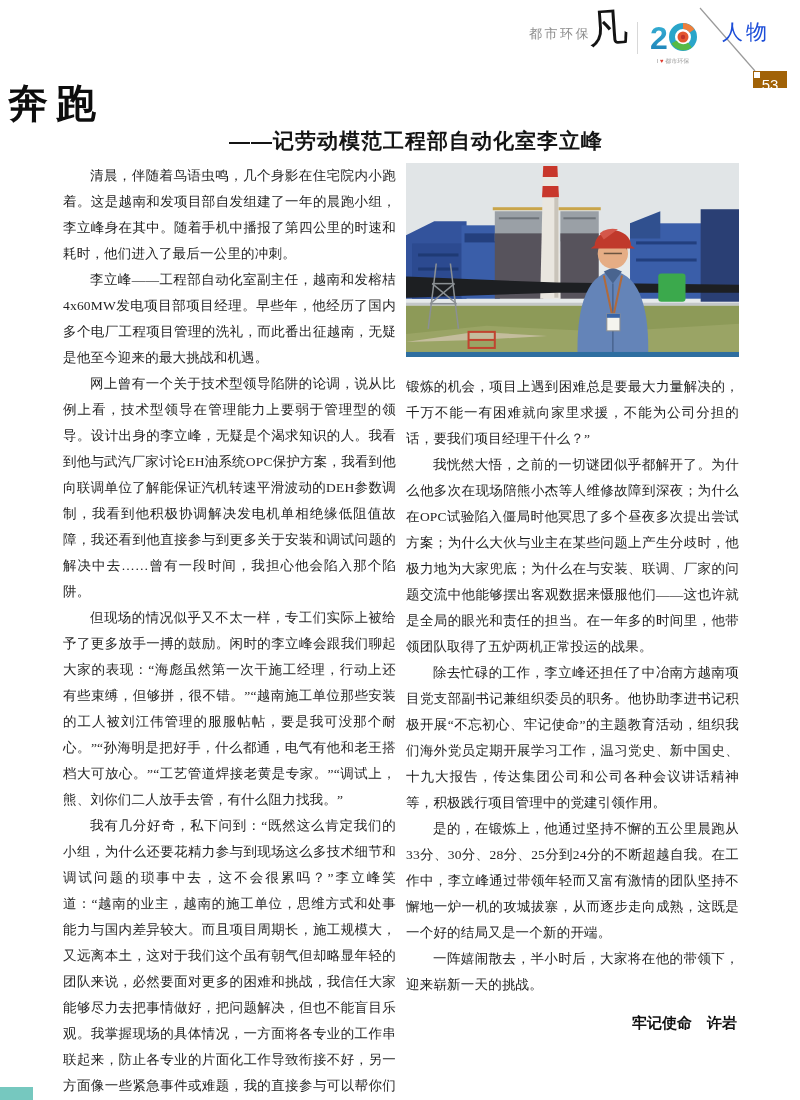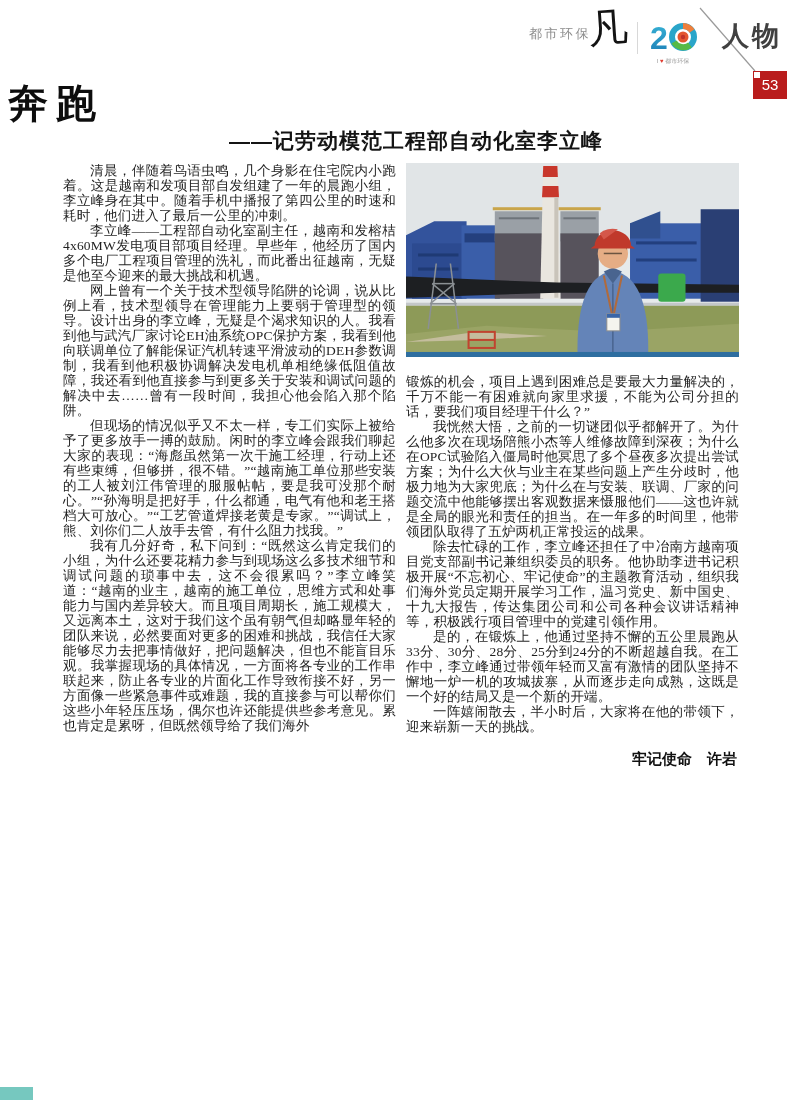--- a/index.html
+++ b/index.html
@@ -12,39 +12,39 @@
   
   .brand-text { position:absolute; left:529px; top:25px; font-size:13px; color:#8c8c8c;
     letter-spacing:2.5px; font-family:"Liberation Sans","DejaVu Sans",sans-serif; }
   .calligraphy { position:absolute; left:588px; top:8px; font-size:40px; color:#141414;
     transform:rotate(-4deg); font-family:"DejaVu Serif",serif; line-height:1; }
   .logo-divider { position:absolute; left:637px; top:22px; width:1px; height:32px; background:#d8d8d8; }
   .logo20 { position:absolute; left:646px; top:18px; }
   .logo-tagline { position:absolute; left:644px; top:57px; width:58px; text-align:center;
     font-size:6px; color:#9a9a9a; font-family:"Liberation Sans","DejaVu Sans",sans-serif; white-space:nowrap; }
   .logo-tagline .heart { color:#e03a2f; }
-  .section-label { position:absolute; left:722px; top:18px; font-size:27px; font-weight:bold; color:#404040;
+  .section-label { position:absolute; left:722px; top:18px; font-size:21px; font-weight:normal; color:#1d4ed8;
     letter-spacing:3px; }
   .header-line-svg { position:absolute; left:0; top:0; width:800px; height:110px; pointer-events:none; }
-  .page-tab { position:absolute; left:753px; top:71px; width:34px; height:28px; background:#b91c1c; }
+  .page-tab { position:absolute; left:753px; top:71px; width:34px; height:17px; background:#a16207; }
   .page-tab .num { position:absolute; left:0; right:0; top:5px; text-align:center; color:#ffffff;
     font-size:15px; font-family:"Liberation Sans","DejaVu Sans",sans-serif; }
   .page-tab .notch { position:absolute; left:1px; top:1px; width:6px; height:6px; background:#ffffff; }
   .corner-bar { position:absolute; left:0; bottom:0; width:33px; height:13px; background:#76c8bf; }
 
   
   .title { position:absolute; top:76px; left:0; width:800px; text-align:left;
     font-size:40px; font-weight:bold; color:#0d0d0d; letter-spacing:8px; text-indent:8px; }
   .subtitle { position:absolute; top:127px; left:16px; width:800px; text-align:center;
     font-size:21px; font-weight:bold; color:#141414; letter-spacing:1px; }
 
   
   .columns { position:absolute; top:163px; left:63px; width:676px; display:flex; gap:10px; }
   .col { width:333px; }
-  .col p { margin:0; font-size:13.5px; line-height:15px; text-align:justify; text-indent:2em;
+  .col p { margin:0; font-size:13.5px; line-height:26px; text-align:justify; text-indent:2em;
     letter-spacing:0.2px; }
   .col p.no-indent { text-indent:0; }
   .photo-wrap { width:333px; height:194px; margin-bottom:13px; }
   .byline { margin-top:16px; text-align:right; font-size:15px; font-weight:bold; color:#111;
     font-family:"Liberation Sans","DejaVu Sans",sans-serif; padding-right:2px; }
 </style>
 </head>
 <body>
 
 <div class="page">

